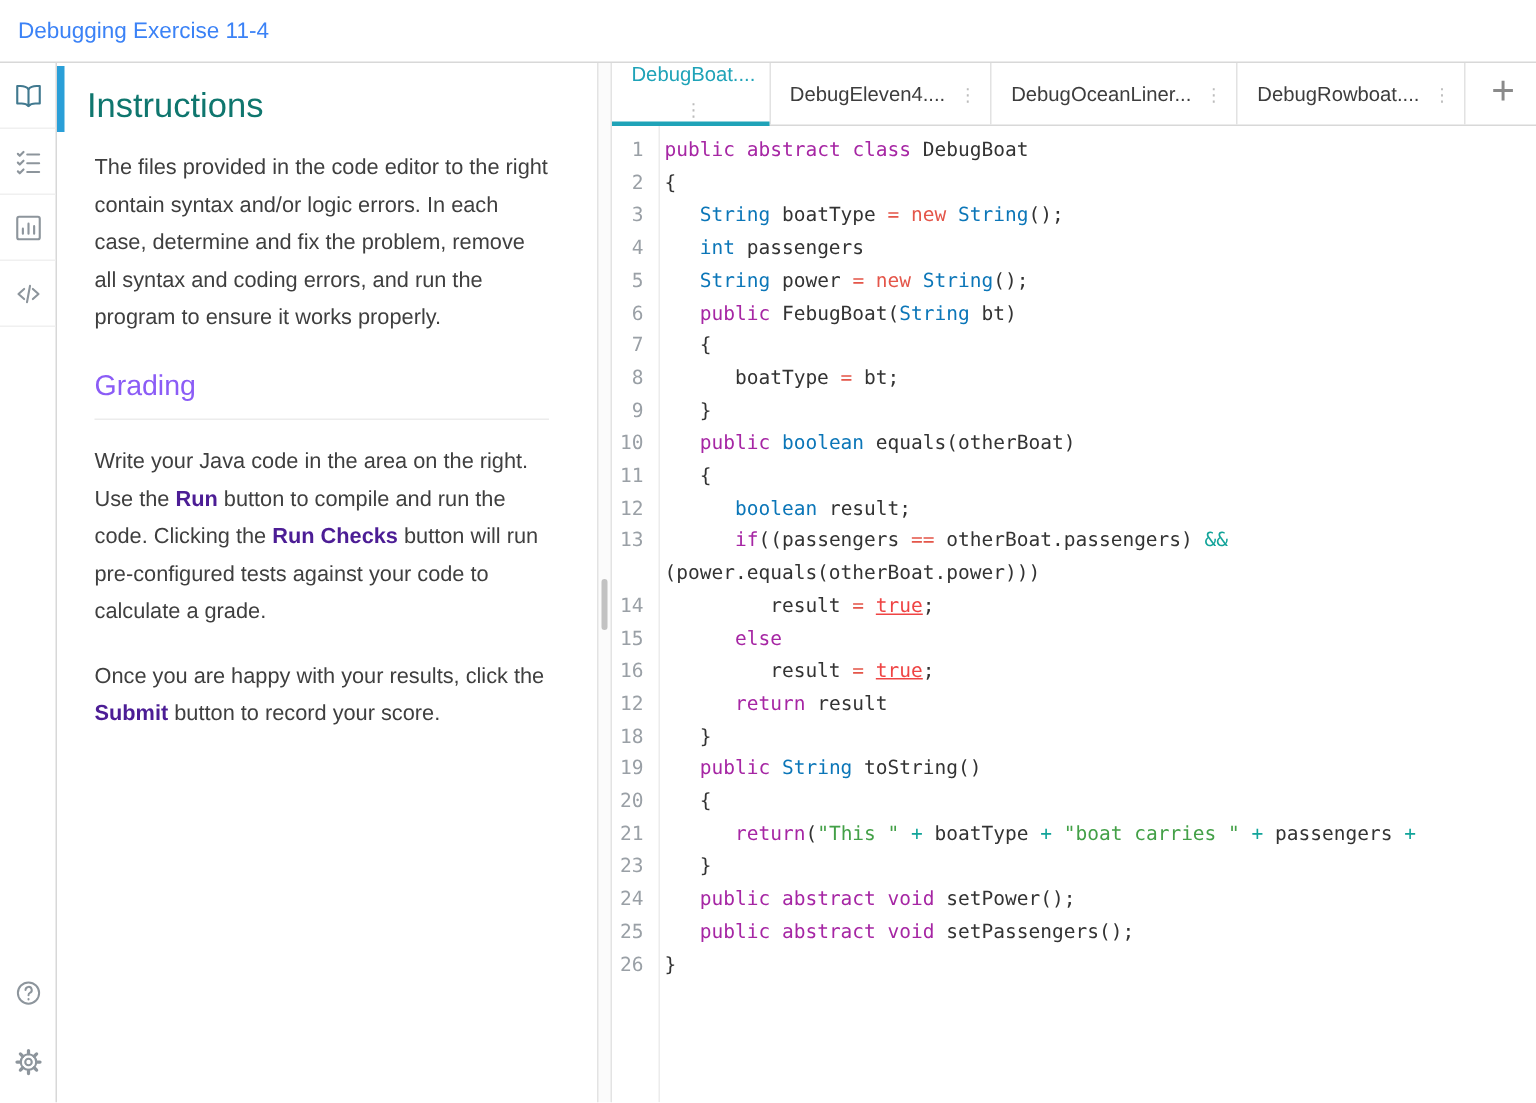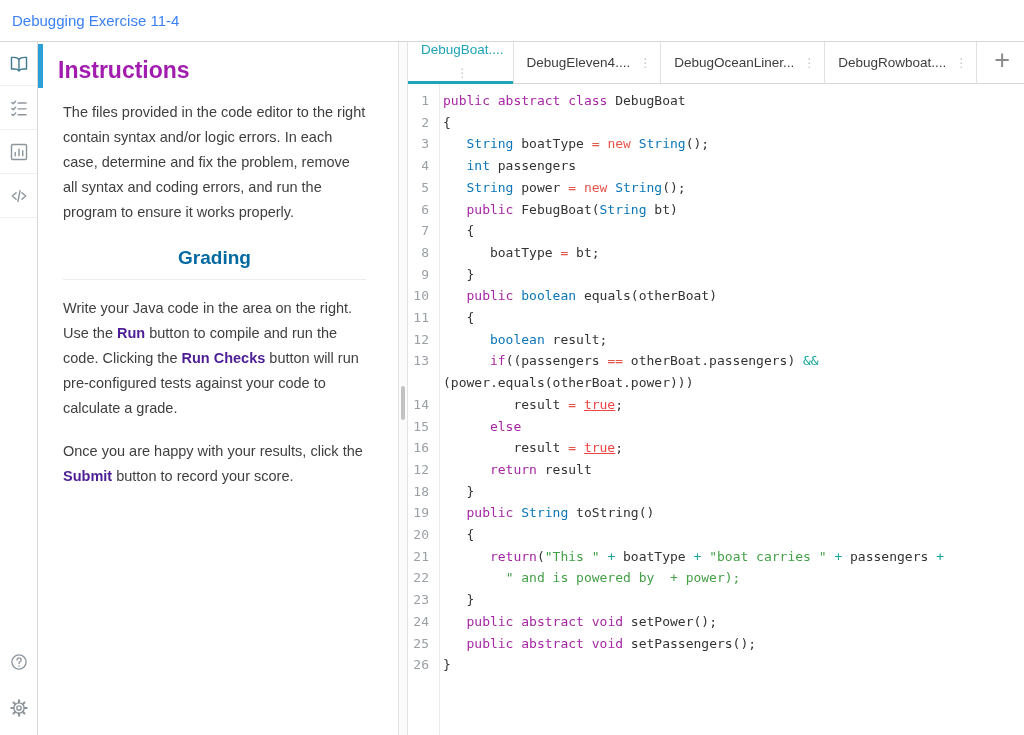--- a/index.html
+++ b/index.html
@@ -23,27 +23,27 @@
   }
   .rail-item svg { width: 20px; height: 20px; display: block; }
   .rail-item.active { color: #41798f; }
   .rail-bottom { margin-top: auto; padding-bottom: 4px; }
   .rail-bottom .rail-item { border-bottom: none; height: 46px; }
 
   
   .instructions { width: 360px; position: relative; overflow: hidden; background: #fff; }
   .inst-header { position: relative; padding: 12px 20px 4px 20px; }
   .accent { position: absolute; left: 0; top: 2px; width: 5px; height: 44px; background: #2a9fd8; }
-  .inst-header h1 { margin: 0; font-size: 23px; line-height: 32px; font-weight: 700; color: #a21caf; }
+  .inst-header h1 { margin: 0; font-size: 23px; line-height: 32px; font-weight: 400; color: #0f766e; }
   .inst-body { padding: 10px 32px 0 25px; font-size: 14.5px; line-height: 25px; color: #3f3f3f; }
   .inst-body p { margin: 0 0 18px 0; }
   .inst-body strong { font-weight: 700; color: #4c1d95; }
   h2.grading {
-    margin: 20px 0 16px 0; font-size: 19px; font-weight: 700; color: #0369a1;
-    padding-bottom: 9px; border-bottom: 1px solid #ececec; text-align: center;
+    margin: 20px 0 16px 0; font-size: 19px; font-weight: 400; color: #8b5cf6;
+    padding-bottom: 9px; border-bottom: 1px solid #ececec;
   }
 
   
   .panel-scrollbar {
     width: 10px; background: #fbfbfb; position: relative;
     border-left: 1px solid #e3e3e3; border-right: 1px solid #e3e3e3;
   }
   .scroll-thumb { position: absolute; left: 2px; top: 344px; width: 4px; height: 34px; border-radius: 2px; background: #c2c2c2; }
 
   
@@ -279,24 +279,20 @@
             </div>
             <div class="code-line">
               <span class="ln">20</span>
               <span class="code-text"><span class="tok-p">   {</span></span>
             </div>
             <div class="code-line">
               <span class="ln">21</span>
               <span class="code-text"><span class="tok-p">      </span><span class="tok-k">return</span><span class="tok-p">(</span><span class="tok-s">"This "</span><span class="tok-p"> </span><span class="tok-n">+</span><span class="tok-p"> boatType </span><span class="tok-n">+</span><span class="tok-p"> </span><span class="tok-s">"boat carries "</span><span class="tok-p"> </span><span class="tok-n">+</span><span class="tok-p"> passengers </span><span class="tok-n">+</span></span>
             </div>
             <div class="code-line">
-              <span class="ln">22</span>
-              <span class="code-text"><span class="tok-p">        </span><span class="tok-s">" and is powered by  + power);</span></span>
-            </div>
-            <div class="code-line">
               <span class="ln">23</span>
               <span class="code-text"><span class="tok-p">   }</span></span>
             </div>
             <div class="code-line">
               <span class="ln">24</span>
               <span class="code-text"><span class="tok-p">   </span><span class="tok-k">public</span><span class="tok-p"> </span><span class="tok-k">abstract</span><span class="tok-p"> </span><span class="tok-k">void</span><span class="tok-p"> setPower();</span></span>
             </div>
             <div class="code-line">
               <span class="ln">25</span>
               <span class="code-text"><span class="tok-p">   </span><span class="tok-k">public</span><span class="tok-p"> </span><span class="tok-k">abstract</span><span class="tok-p"> </span><span class="tok-k">void</span><span class="tok-p"> setPassengers();</span></span>

